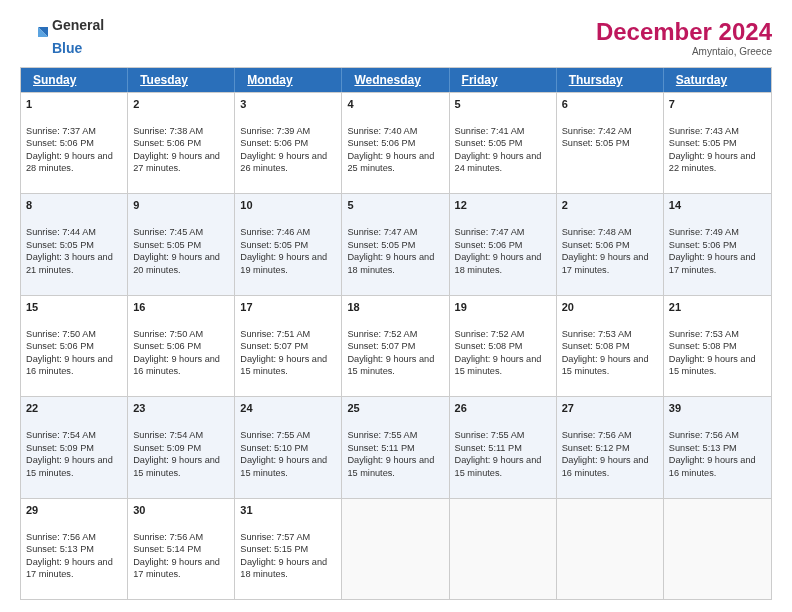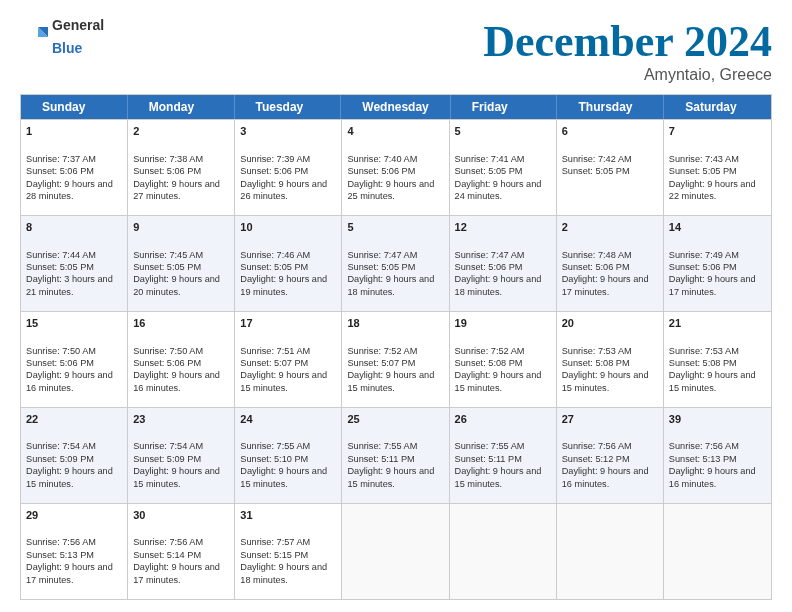--- a/index.html
+++ b/index.html
@@ -13,21 +13,21 @@
     .page {
       width: 792px;
       height: 612px;
       padding: 18px 20px 12px 20px;
       display: flex;
       flex-direction: column;
     }
     .header {
       display: flex;
       justify-content: space-between;
-      align-items: flex-start;
+      align-items: flex-end;
       margin-bottom: 10px;
     }
     .logo {
       display: flex;
       align-items: center;
       gap: 4px;
     }
     .logo-text {
       display: flex;
       flex-direction: column;
@@ -45,48 +45,48 @@
       margin-top: 8px;
     }
     .logo-icon {
       width: 28px;
       height: 28px;
     }
     .title-block {
       text-align: right;
     }
     .month-title {
-      font-size: 44px;
+      font-size: 24px;
       font-weight: bold;
-      color: #0369a1;
+      color: #be185d;
       line-height: 1.1;
-      font-family: Liberation Serif, serif;
     }
     .subtitle {
-      font-size: 16px;
+      font-size: 10px;
       color: #555;
     }
     .calendar {
       flex: 1;
       display: flex;
       flex-direction: column;
       border: 1px solid #ccc;
     }
     .cal-header-row {
       display: grid;
       grid-template-columns: repeat(7, 1fr);
       background: #2a6fba;
     }
     .cal-header-cell {
       color: #fff;
       font-size: 12px;
       font-weight: bold;
-      padding: 5px 21px;
+      padding: 5px 12px;
       text-align: left;
       border-right: 1px solid #5590cc;
+      text-decoration: underline;
     }
     .cal-header-cell:last-child { border-right: none; }
     .cal-body {
       flex: 1;
       display: flex;
       flex-direction: column;
     }
     .cal-row {
       display: grid;
       grid-template-columns: repeat(7, 1fr);
@@ -130,22 +130,22 @@
     </div>
     <div class="title-block">
       <div class="month-title">December 2024</div>
       <div class="subtitle">Amyntaio, Greece</div>
     </div>
   </div>
 
   <div class="calendar">
     <div class="cal-header-row" id="cal-header">
         <div class="cal-header-cell">Sunday</div>
+        <div class="cal-header-cell">Tuesday</div>
         <div class="cal-header-cell">Monday</div>
-        <div class="cal-header-cell">Tuesday</div>
         <div class="cal-header-cell">Wednesday</div>
         <div class="cal-header-cell">Friday</div>
         <div class="cal-header-cell">Thursday</div>
         <div class="cal-header-cell">Saturday</div>
       </div>
     <div class="cal-body" id="cal-body">
         <div class="cal-row">
           <div class="cal-cell"><span class="day-num">1</span><br><span>Sunrise: 7:37 AM</span><br><span>Sunset: 5:06 PM</span><br><span>Daylight: 9 hours and 28 minutes.</span></div>
           <div class="cal-cell"><span class="day-num">2</span><br><span>Sunrise: 7:38 AM</span><br><span>Sunset: 5:06 PM</span><br><span>Daylight: 9 hours and 27 minutes.</span></div>
           <div class="cal-cell"><span class="day-num">3</span><br><span>Sunrise: 7:39 AM</span><br><span>Sunset: 5:06 PM</span><br><span>Daylight: 9 hours and 26 minutes.</span></div>

